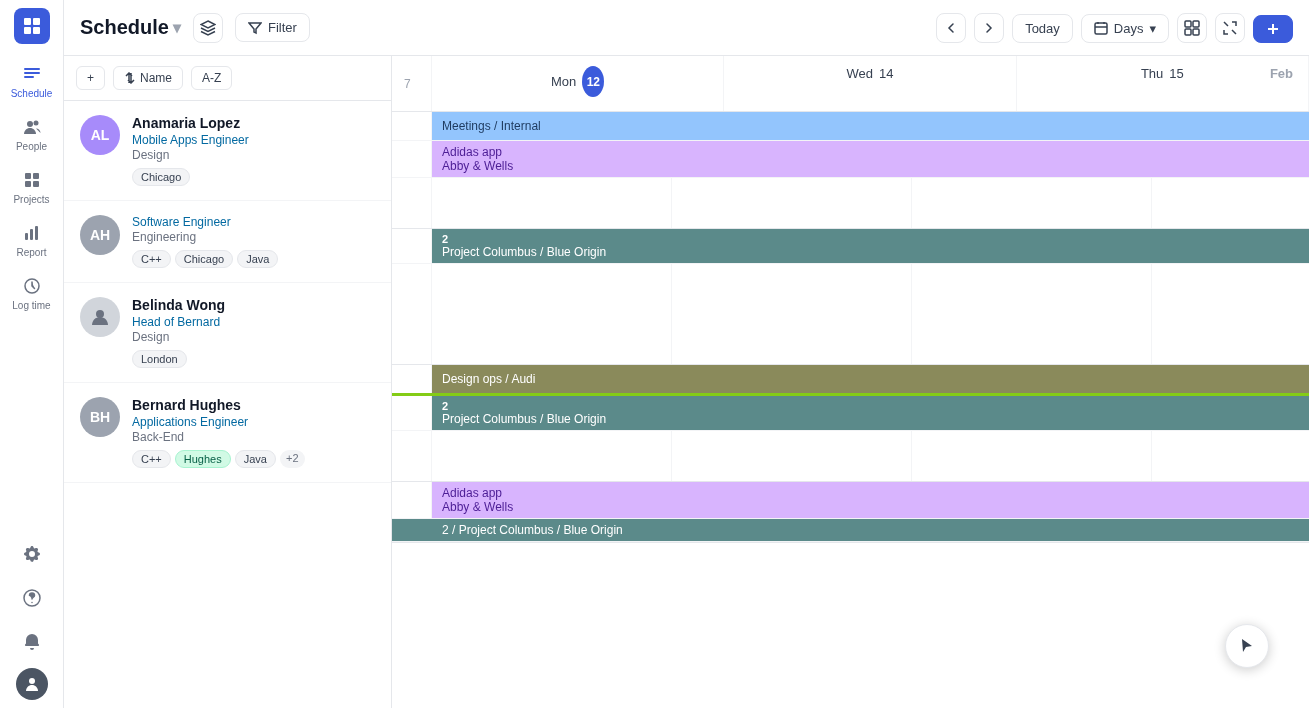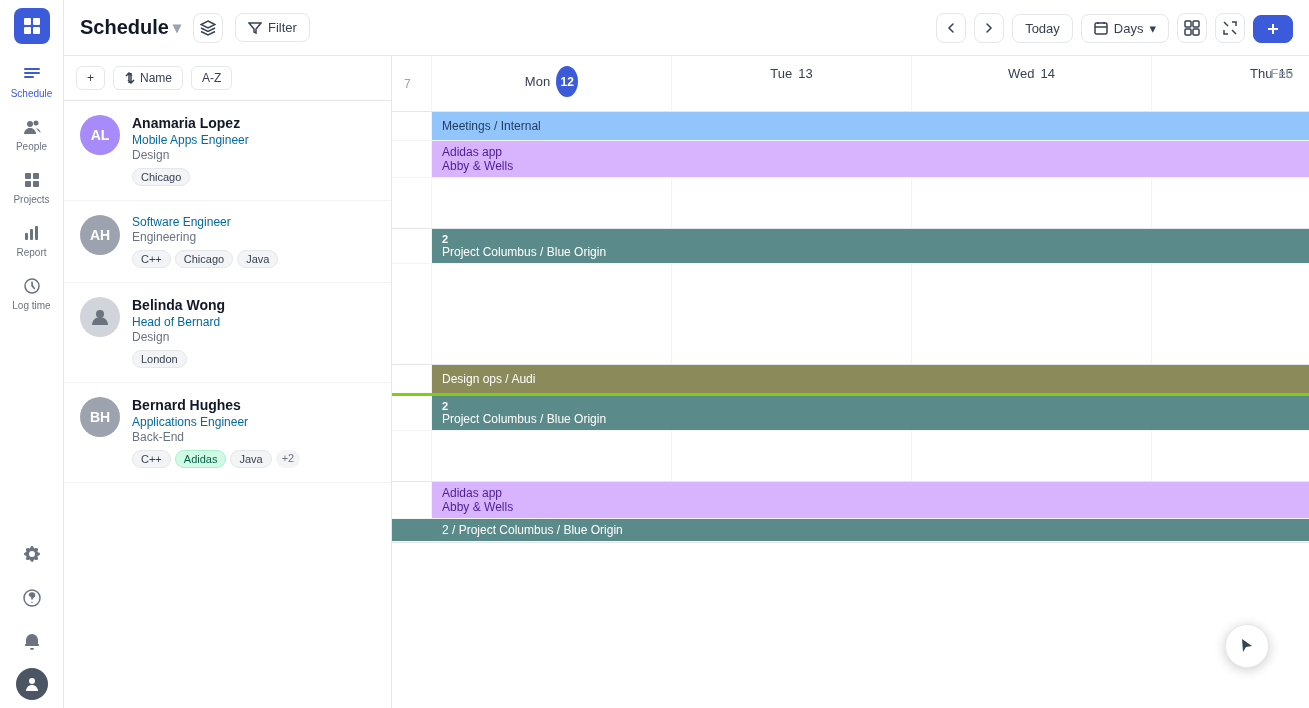--- a/index.html
+++ b/index.html
@@ -231,21 +231,21 @@
       justify-content: center;
       font-size: 12px;
       font-weight: 600;
     }
     .feb-label {
       position: absolute;
       right: 16px;
       top: 10px;
       font-size: 13px;
       color: #9ca3af;
-      font-weight: 400;
+      font-weight: 700;
     }
     .schedule-cell {
       flex: 1;
       border-right: 1px solid #f3f4f6;
       min-width: 240px;
     }
 
     
     .event-bar {
       width: 100%;
@@ -511,44 +511,38 @@
         </div>
 
         <div class="person-card">
           <div class="person-avatar" style="background:#9ca3af;">BH</div>
           <div class="person-info">
             <div class="person-name">Bernard Hughes</div>
             <div class="person-role">Applications Engineer</div>
             <div class="person-dept">Back-End</div>
             <div class="person-tags">
               <span class="tag">C++</span>
-              <span class="tag tag-green">Adidas</span>
+              <span class="tag tag-green">Hughes</span>
               <span class="tag">Java</span>
               <span class="tag-count">+2</span>
             </div>
           </div>
         </div>
       </div>
 
       <div class="schedule-grid">
 
         <div class="date-header" style="position:relative;">
           <div style="padding: 8px 12px; display:flex; align-items:center; color:#9ca3af; font-size:12px; min-width:40px; border-right:1px solid #f3f4f6;">
             <span>7</span>
           </div>
           <div class="date-col">
             <div class="date-label-day">
               <span>Mon</span>
               <div class="date-badge">12</div>
-            </div>
-          </div>
-          <div class="date-col">
-            <div class="date-label-day">
-              <span>Tue</span>
-              <span style="font-weight:500;color:#374151;">13</span>
             </div>
           </div>
           <div class="date-col">
             <div class="date-label-day">
               <span>Wed</span>
               <span style="font-weight:500;color:#374151;">14</span>
             </div>
           </div>
           <div class="date-col">
             <div class="date-label-day">

